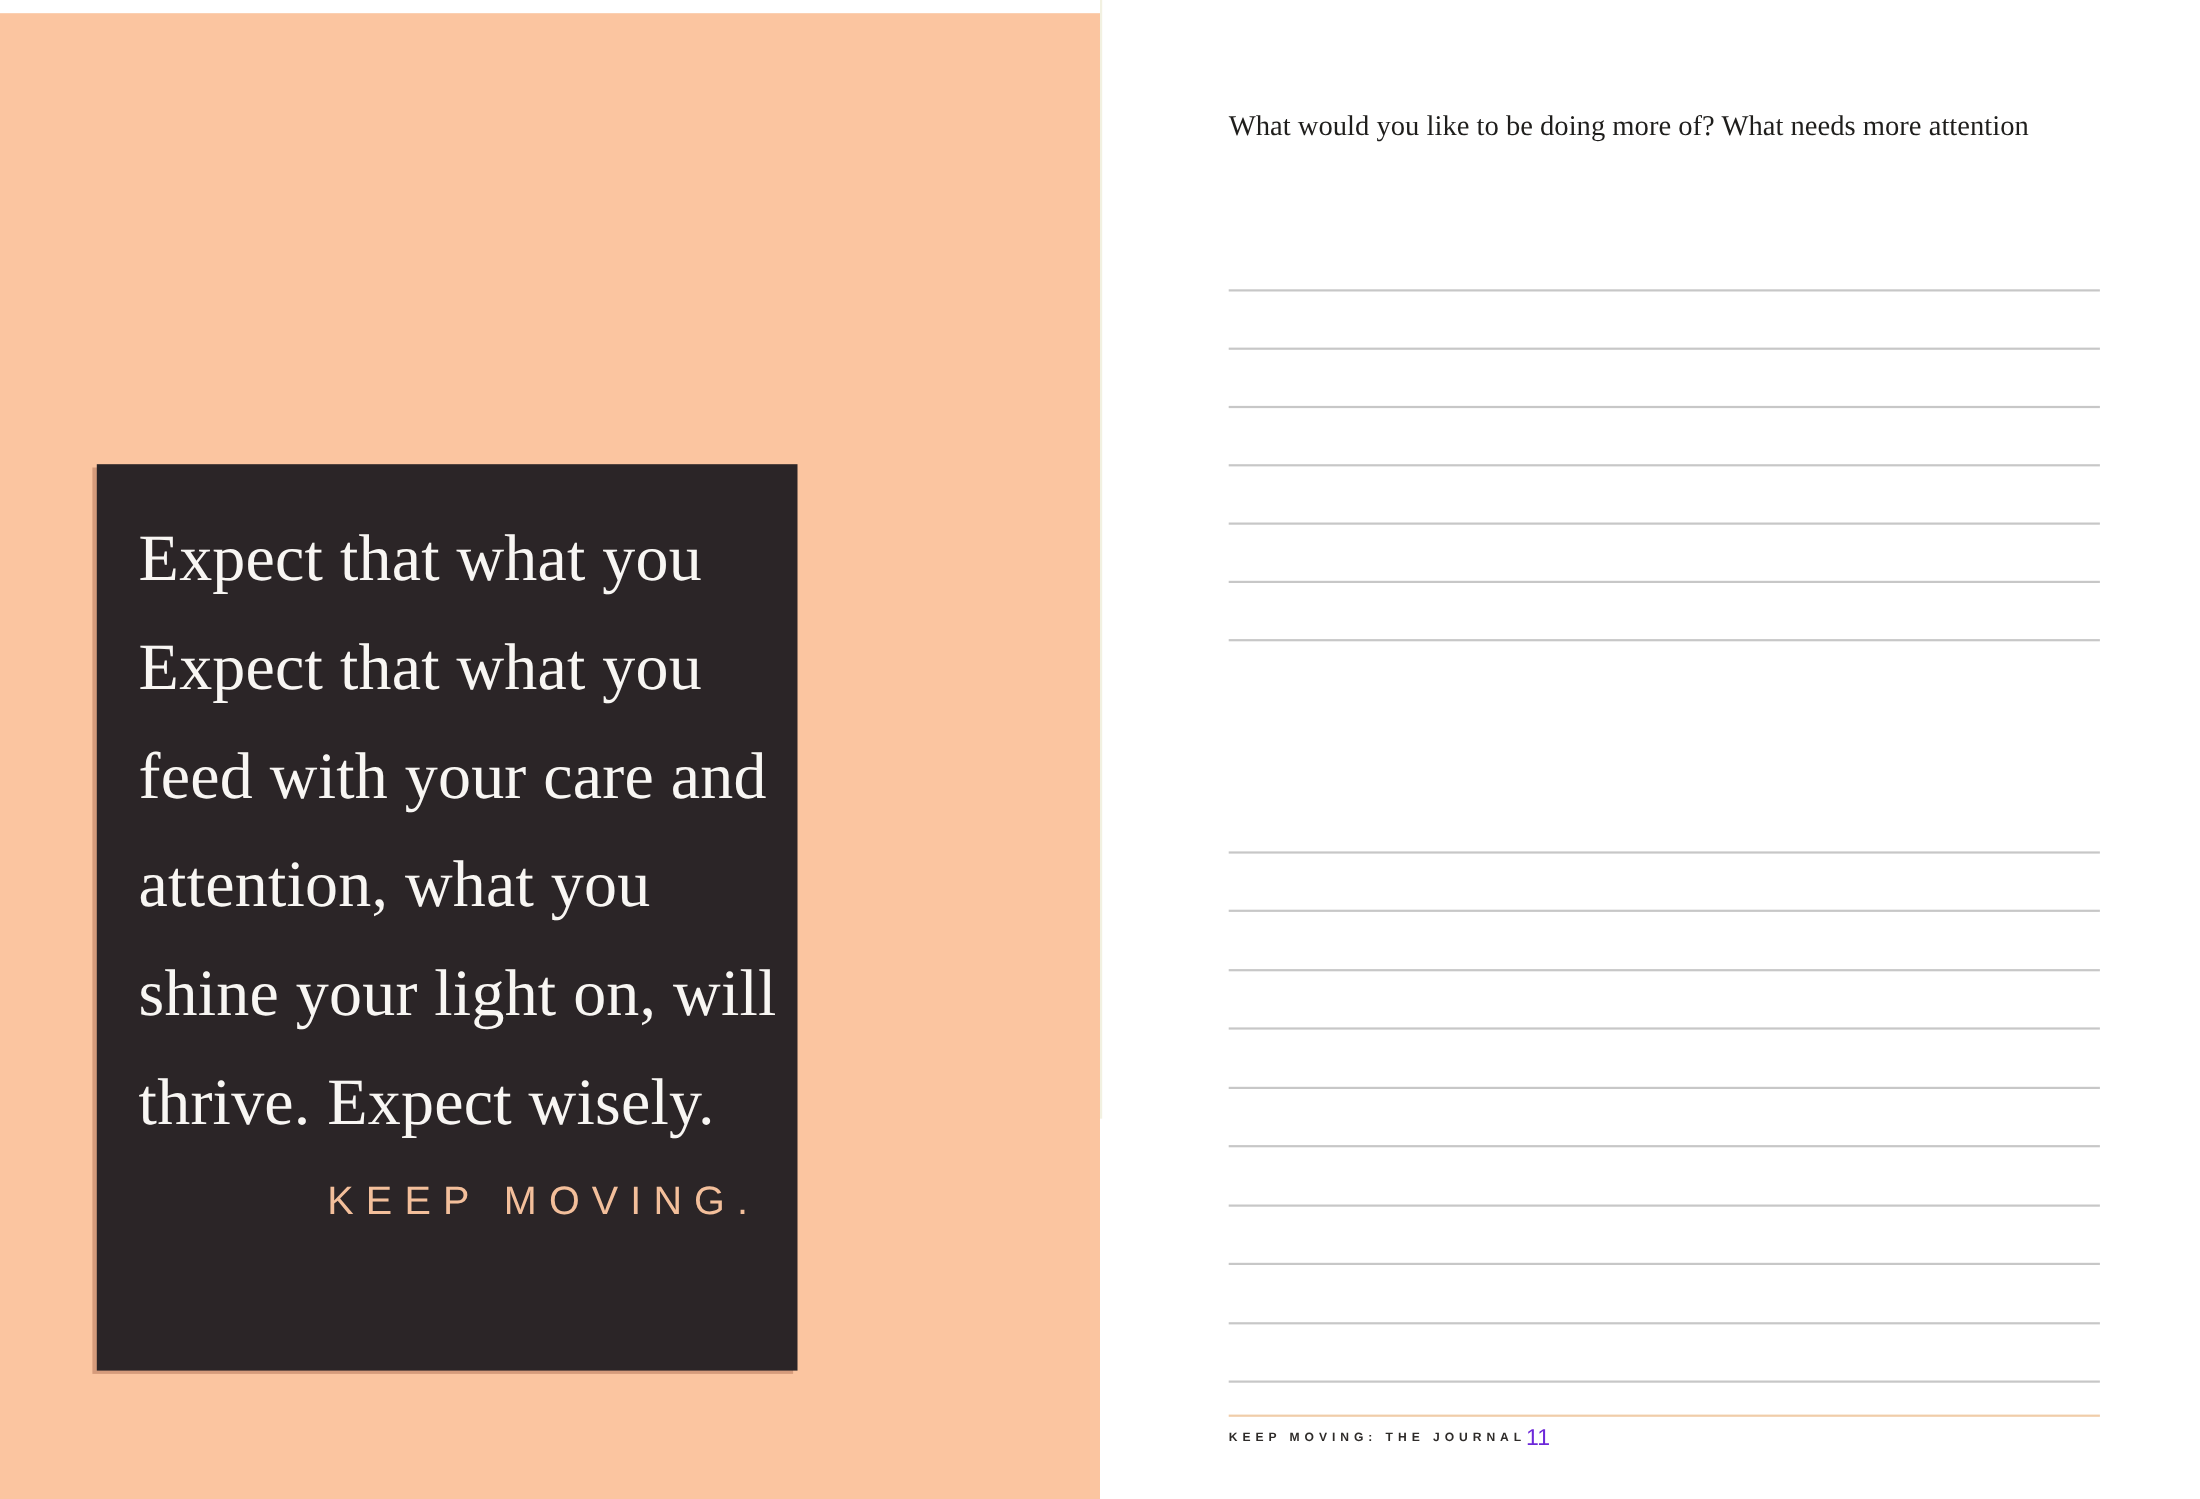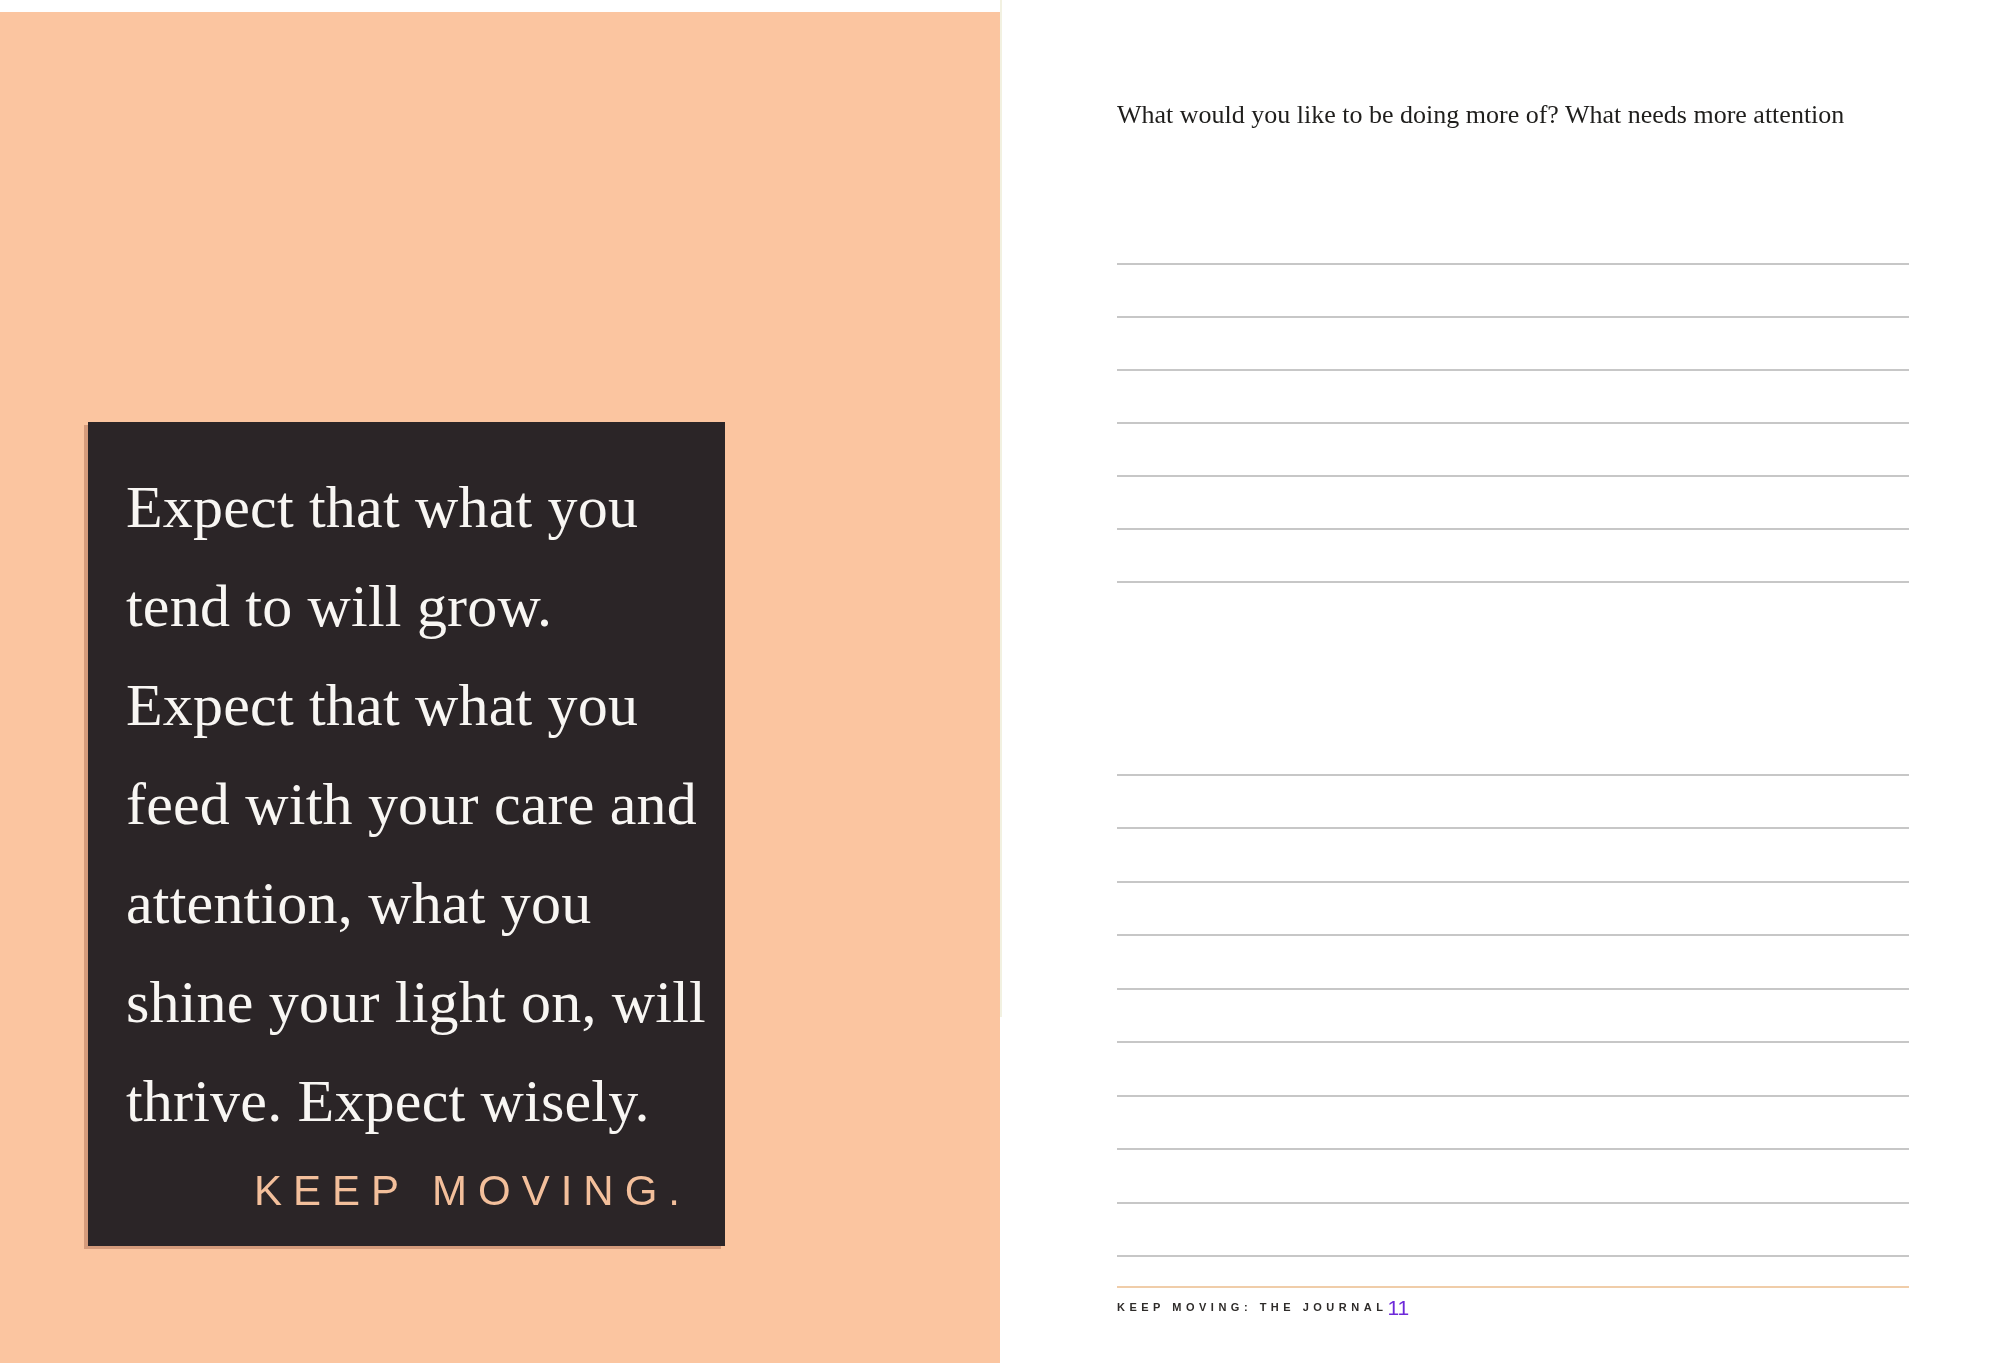--- a/index.html
+++ b/index.html
@@ -36,21 +36,21 @@
     color: var(--quote-text, #F8F6F3);
     white-space: nowrap;
     letter-spacing: 0.2px;
   }
   .tagline {
     margin-top: 12px;
     padding-right: 10px;
     text-align: right;
     font-family: "Liberation Sans", sans-serif;
     font-weight: 400;
-    font-size: 42px;
+    font-size: 36px;
     line-height: 56px;
     letter-spacing: 11px;
     color: var(--tagline-color, #F3BF9B);
     white-space: nowrap;
   }
 
   
   .page-right {
     position: absolute;
     left: 1000px; top: 0;
@@ -117,21 +117,20 @@
 </style>
 </head>
 <body>
 
 <div class="spread">
 
   <div class="page-left">
     <div class="quote-box">
       <div class="quote">
         <div class="qline">Expect that what you</div>
-        <div class="qline">tend to will grow.</div>
         <div class="qline">Expect that what you</div>
         <div class="qline">feed with your care and</div>
         <div class="qline">attention, what you</div>
         <div class="qline">shine your light on, will</div>
         <div class="qline">thrive. Expect wisely.</div>
       </div>
       <div class="tagline">KEEP MOVING.</div>
     </div>
   </div>
 

